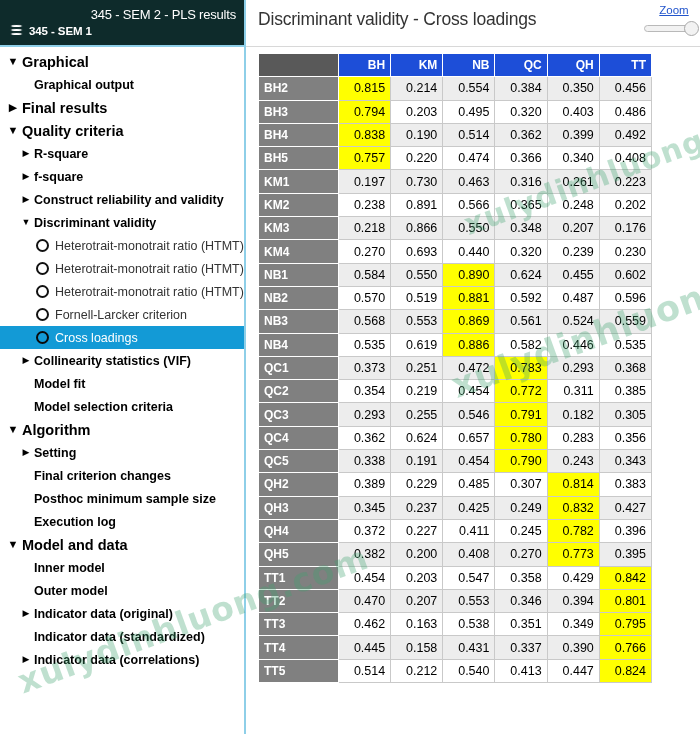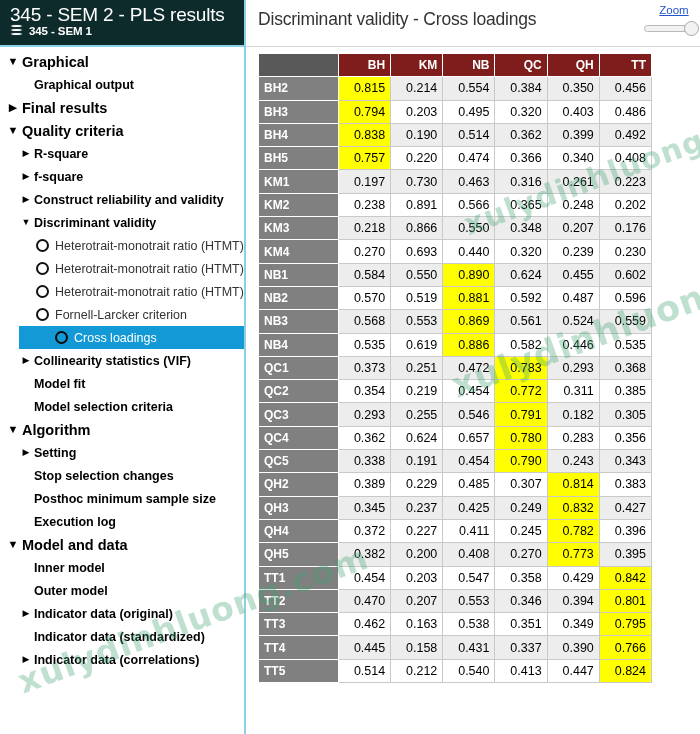--- a/index.html
+++ b/index.html
@@ -30,25 +30,26 @@
   }
   #project-header {
     background: #0e2b2b;
     color: #ffffff;
     padding: 6px 8px 8px 10px;
     height: 47px;
     flex: none;
     border-bottom: 2px solid #8ecfe8;
   }
   #project-title {
-    font-size: 19px;
+    font-size: 13px;
     font-weight: 400;
     letter-spacing: -0.2px;
     line-height: 18px;
     white-space: nowrap;
+    text-align: right;
   }
   #project-sub {
     display: flex;
     align-items: center;
     gap: 6px;
   }
   .db-icon {
     display: inline-block;
     width: 13px; height: 14px;
     position: relative;
@@ -105,21 +106,20 @@
   .radio {
     width: 13px; height: 13px;
     border: 2px solid #111;
     border-radius: 50%;
     flex: none;
     margin-right: 6px;
     background: transparent;
   }
   .node.selected {
     background: #139ad6;
-    margin-left: 19px;
   }
   .node.selected .lbl { color: #ffffff; }
   .node.selected .radio { border-color: #0a0a0a; background: #139ad6; }
 
   
   #main {
     flex: 1;
     height: 734px;
     position: relative;
     background: #ffffff;
@@ -196,21 +196,21 @@
     font-size: 12.5px;
   }
   table.xt th, table.xt td {
     border: 1px solid #ffffff;
     height: 23.3px;
     padding: 0 5px;
     overflow: hidden;
     white-space: nowrap;
   }
   table.xt thead th {
-    background: #7f1d1d;
+    background: #1d4ed8;
     color: #ffffff;
     font-weight: bold;
     text-align: right;
     font-size: 12px;
     border: 1px solid #ffffff;
   }
   table.xt thead th.corner {
     background: #595959;
     width: 80px;
   }
@@ -335,21 +335,21 @@
         <div class="node lvl0">
           <span class="arrow">▼</span>
           <span class="lbl">Algorithm</span>
         </div>
         <div class="node lvl1">
           <span class="arrow">▶</span>
           <span class="lbl">Setting</span>
         </div>
         <div class="node lvl1">
           <span class="arrow blank">▶</span>
-          <span class="lbl">Stop selection changes</span>
+          <span class="lbl">Final criterion changes</span>
         </div>
         <div class="node lvl1">
           <span class="arrow blank">▶</span>
           <span class="lbl">Posthoc minimum sample size</span>
         </div>
         <div class="node lvl1">
           <span class="arrow blank">▶</span>
           <span class="lbl">Execution log</span>
         </div>
         <div class="node lvl0">

